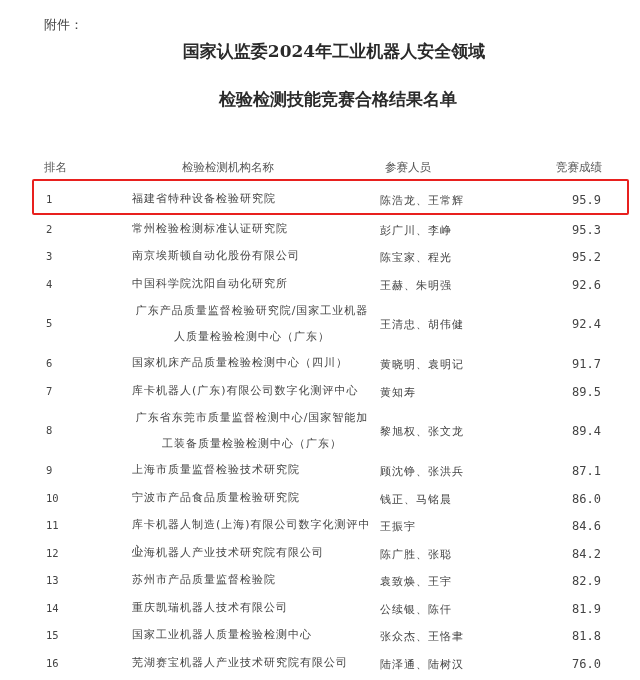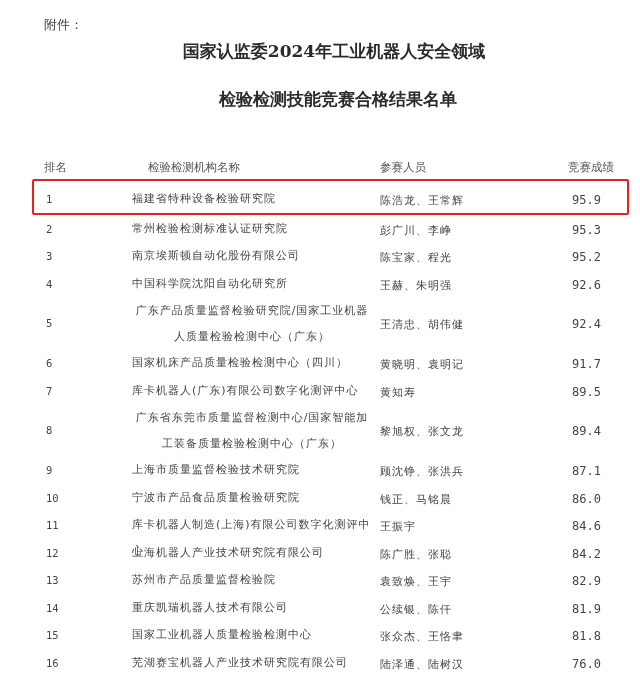--- a/index.html
+++ b/index.html
@@ -43,23 +43,23 @@
       width: 640px;
     }
     .thead {
       position: relative;
       height: 22px;
       font-size: 11.5px;
       color: #555;
     }
     .thead span { position: absolute; top: 4px; }
     .h-rank { left: 44px; }
-    .h-org { left: 148px; width: 160px; }
-    .h-ppl { left: 380px; width: 80px; }
-    .h-score { left: 556px; margin-left: 12px; }
+    .h-org { left: 148px; width: 160px; text-align: center; }
+    .h-ppl { left: 368px; width: 80px; text-align: center; }
+    .h-score { left: 556px; }
 
     .row {
       position: relative;
       font-size: 11px;
       color: #444;
       font-family: "DejaVu Sans", sans-serif;
     }
     .row .c-rank {
       position: absolute;
       left: 46px;

